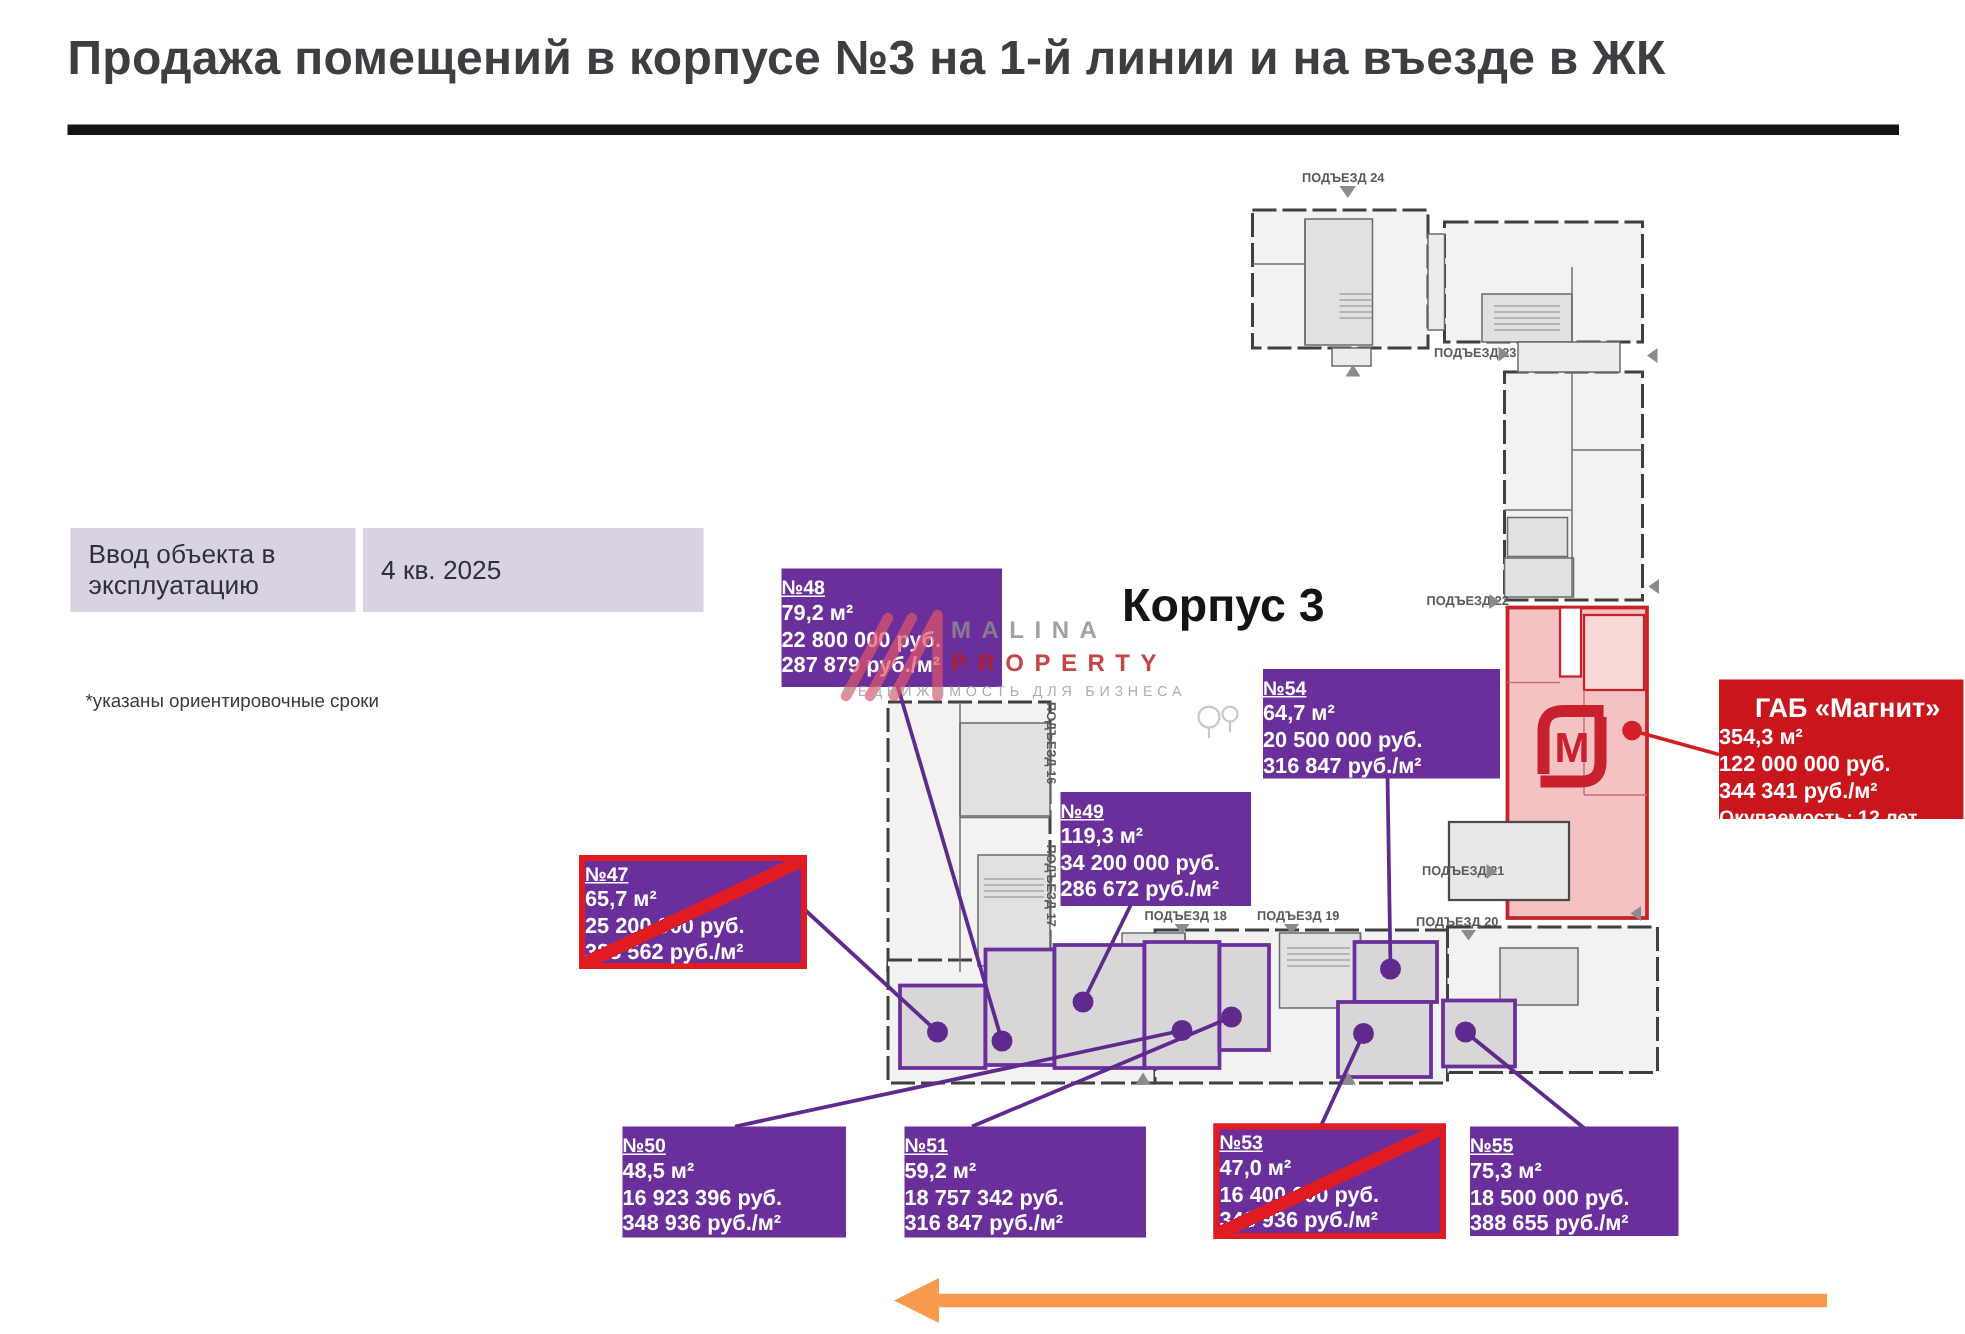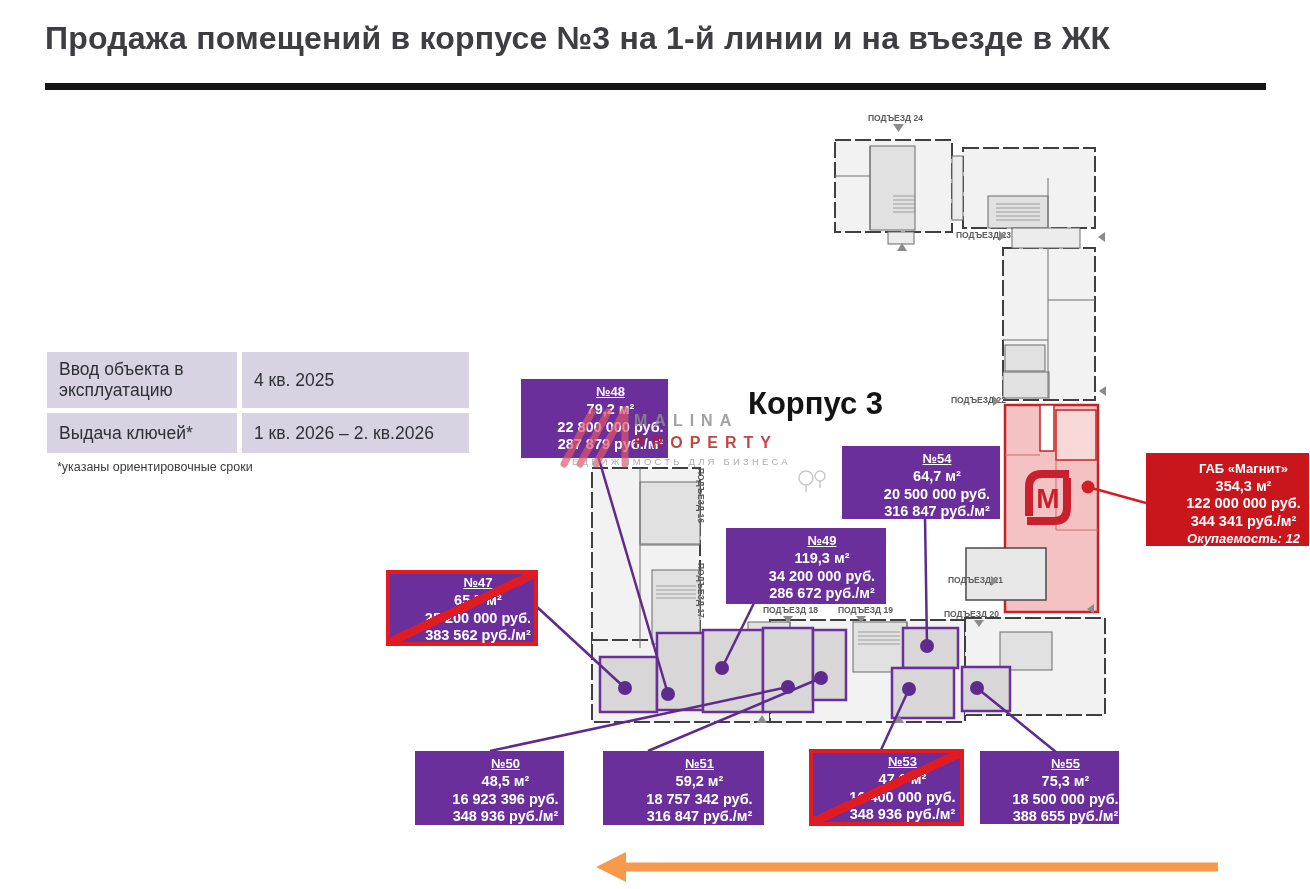--- a/index.html
+++ b/index.html
@@ -17,54 +17,50 @@
   .itvalue{width:227px;}
   .r1 .itcell{min-height:55px;}
   .r2 .itcell{min-height:40px;}
   .footnote{position:absolute;left:57px;top:460px;font-size:12.5px;color:#3a3a3a;}
 
   .korpus{position:absolute;left:748px;top:386px;font-size:31px;font-weight:bold;color:#141414;z-index:2;}
 
   .plan-svg{position:absolute;left:0;top:0;z-index:1;}
   .plan-svg text{font-family:"Liberation Sans",sans-serif;}
 
-  .callout{position:absolute;z-index:2;background:#6B2F9C;color:#ffffff;text-align:center;
-           box-sizing:border-box;padding-top:5px;padding-left:32px;}
+  .callout{position:absolute;z-index:2;background:#6B2F9C;color:#ffffff;text-align:left;
+           box-sizing:border-box;padding-top:5px;}
   .callout .num{font-size:13px;font-weight:bold;text-decoration:underline;line-height:1.3;}
   .callout .ln{font-size:14.5px;font-weight:bold;line-height:1.22;}
   .callout.sold{border:4px solid #E11B22;padding-top:1px;}
   .callout.sold::after{content:"";position:absolute;inset:0;
      background:linear-gradient(to bottom right,transparent 46.5%,#E11B22 46.5%,#E11B22 53.5%,transparent 53.5%);}
   .callout.gab{background:#C9151C;padding-top:7px;}
-  .gab .name{font-size:13px;font-weight:bold;line-height:1.35;}
-  .gab .payback{font-size:13px;font-weight:bold;font-style:italic;line-height:1.25;}
+  .gab .name{font-size:18px;font-weight:bold;line-height:1.35;margin-left:24px;}
+  .gab .payback{font-size:13px;font-weight:bold;line-height:1.25;}
 
   .watermark{position:absolute;left:548px;top:404px;width:215px;height:70px;z-index:4;opacity:.82;
              pointer-events:none;}
   .wm-l1{position:absolute;left:86px;top:8px;font-size:16px;font-weight:bold;letter-spacing:7px;color:#8d8d8d;}
   .wm-l2{position:absolute;left:86px;top:30px;font-size:16px;font-weight:bold;letter-spacing:7px;color:#b91c1c;}
   .wm-l3{position:absolute;left:14px;top:52px;font-size:9.5px;letter-spacing:3.2px;color:#9b9b9b;white-space:nowrap;}
   .wm-logo{position:absolute;left:4px;top:2px;}
 </style>
 </head>
 <body>
 
 <div class="slide">
 
   <div class="title">Продажа помещений в корпусе №3 на 1-й линии и на въезде в ЖК</div>
   <div class="title-rule"></div>
 
   <div class="info-table">
     <div class="itrow r1">
       <div class="itcell itlabel">Ввод объекта в эксплуатацию</div>
       <div class="itcell itvalue">4 кв. 2025</div>
-    </div>
-    <div class="itrow r2">
-      <div class="itcell itlabel">Выдача ключей*</div>
-      <div class="itcell itvalue">1 кв. 2026 – 2. кв.2026</div>
     </div>
   </div>
   <div class="footnote">*указаны ориентировочные сроки</div>
 
   <svg class="plan-svg" width="1310" height="889" viewBox="0 0 1310 889">
 
     <g stroke="#3f3f3f" stroke-width="2" fill="#f2f2f2" stroke-dasharray="16 4">
       <rect x="835" y="140" width="117" height="92"></rect>
       <rect x="963" y="148" width="132" height="80"></rect>
       <rect x="1003" y="248" width="92" height="152"></rect>
@@ -214,21 +210,21 @@
     <div class="ln">383 562 руб./м²</div>
   </div>
 
   <div class="callout" style="left:521px;top:379px;width:147px;height:79px">
     <div class="num">№48</div>
     <div class="ln">79,2 м²</div>
     <div class="ln">22 800 000 руб.</div>
     <div class="ln">287 879 руб./м²</div>
   </div>
 
-  <div class="callout" style="left:726px;top:528px;width:160px;height:76px">
+  <div class="callout" style="left:707px;top:528px;width:127px;height:76px">
     <div class="num">№49</div>
     <div class="ln">119,3 м²</div>
     <div class="ln">34 200 000 руб.</div>
     <div class="ln">286 672 руб./м²</div>
   </div>
 
   <div class="callout" style="left:415px;top:751px;width:149px;height:74px">
     <div class="num">№50</div>
     <div class="ln">48,5 м²</div>
     <div class="ln">16 923 396 руб.</div>

